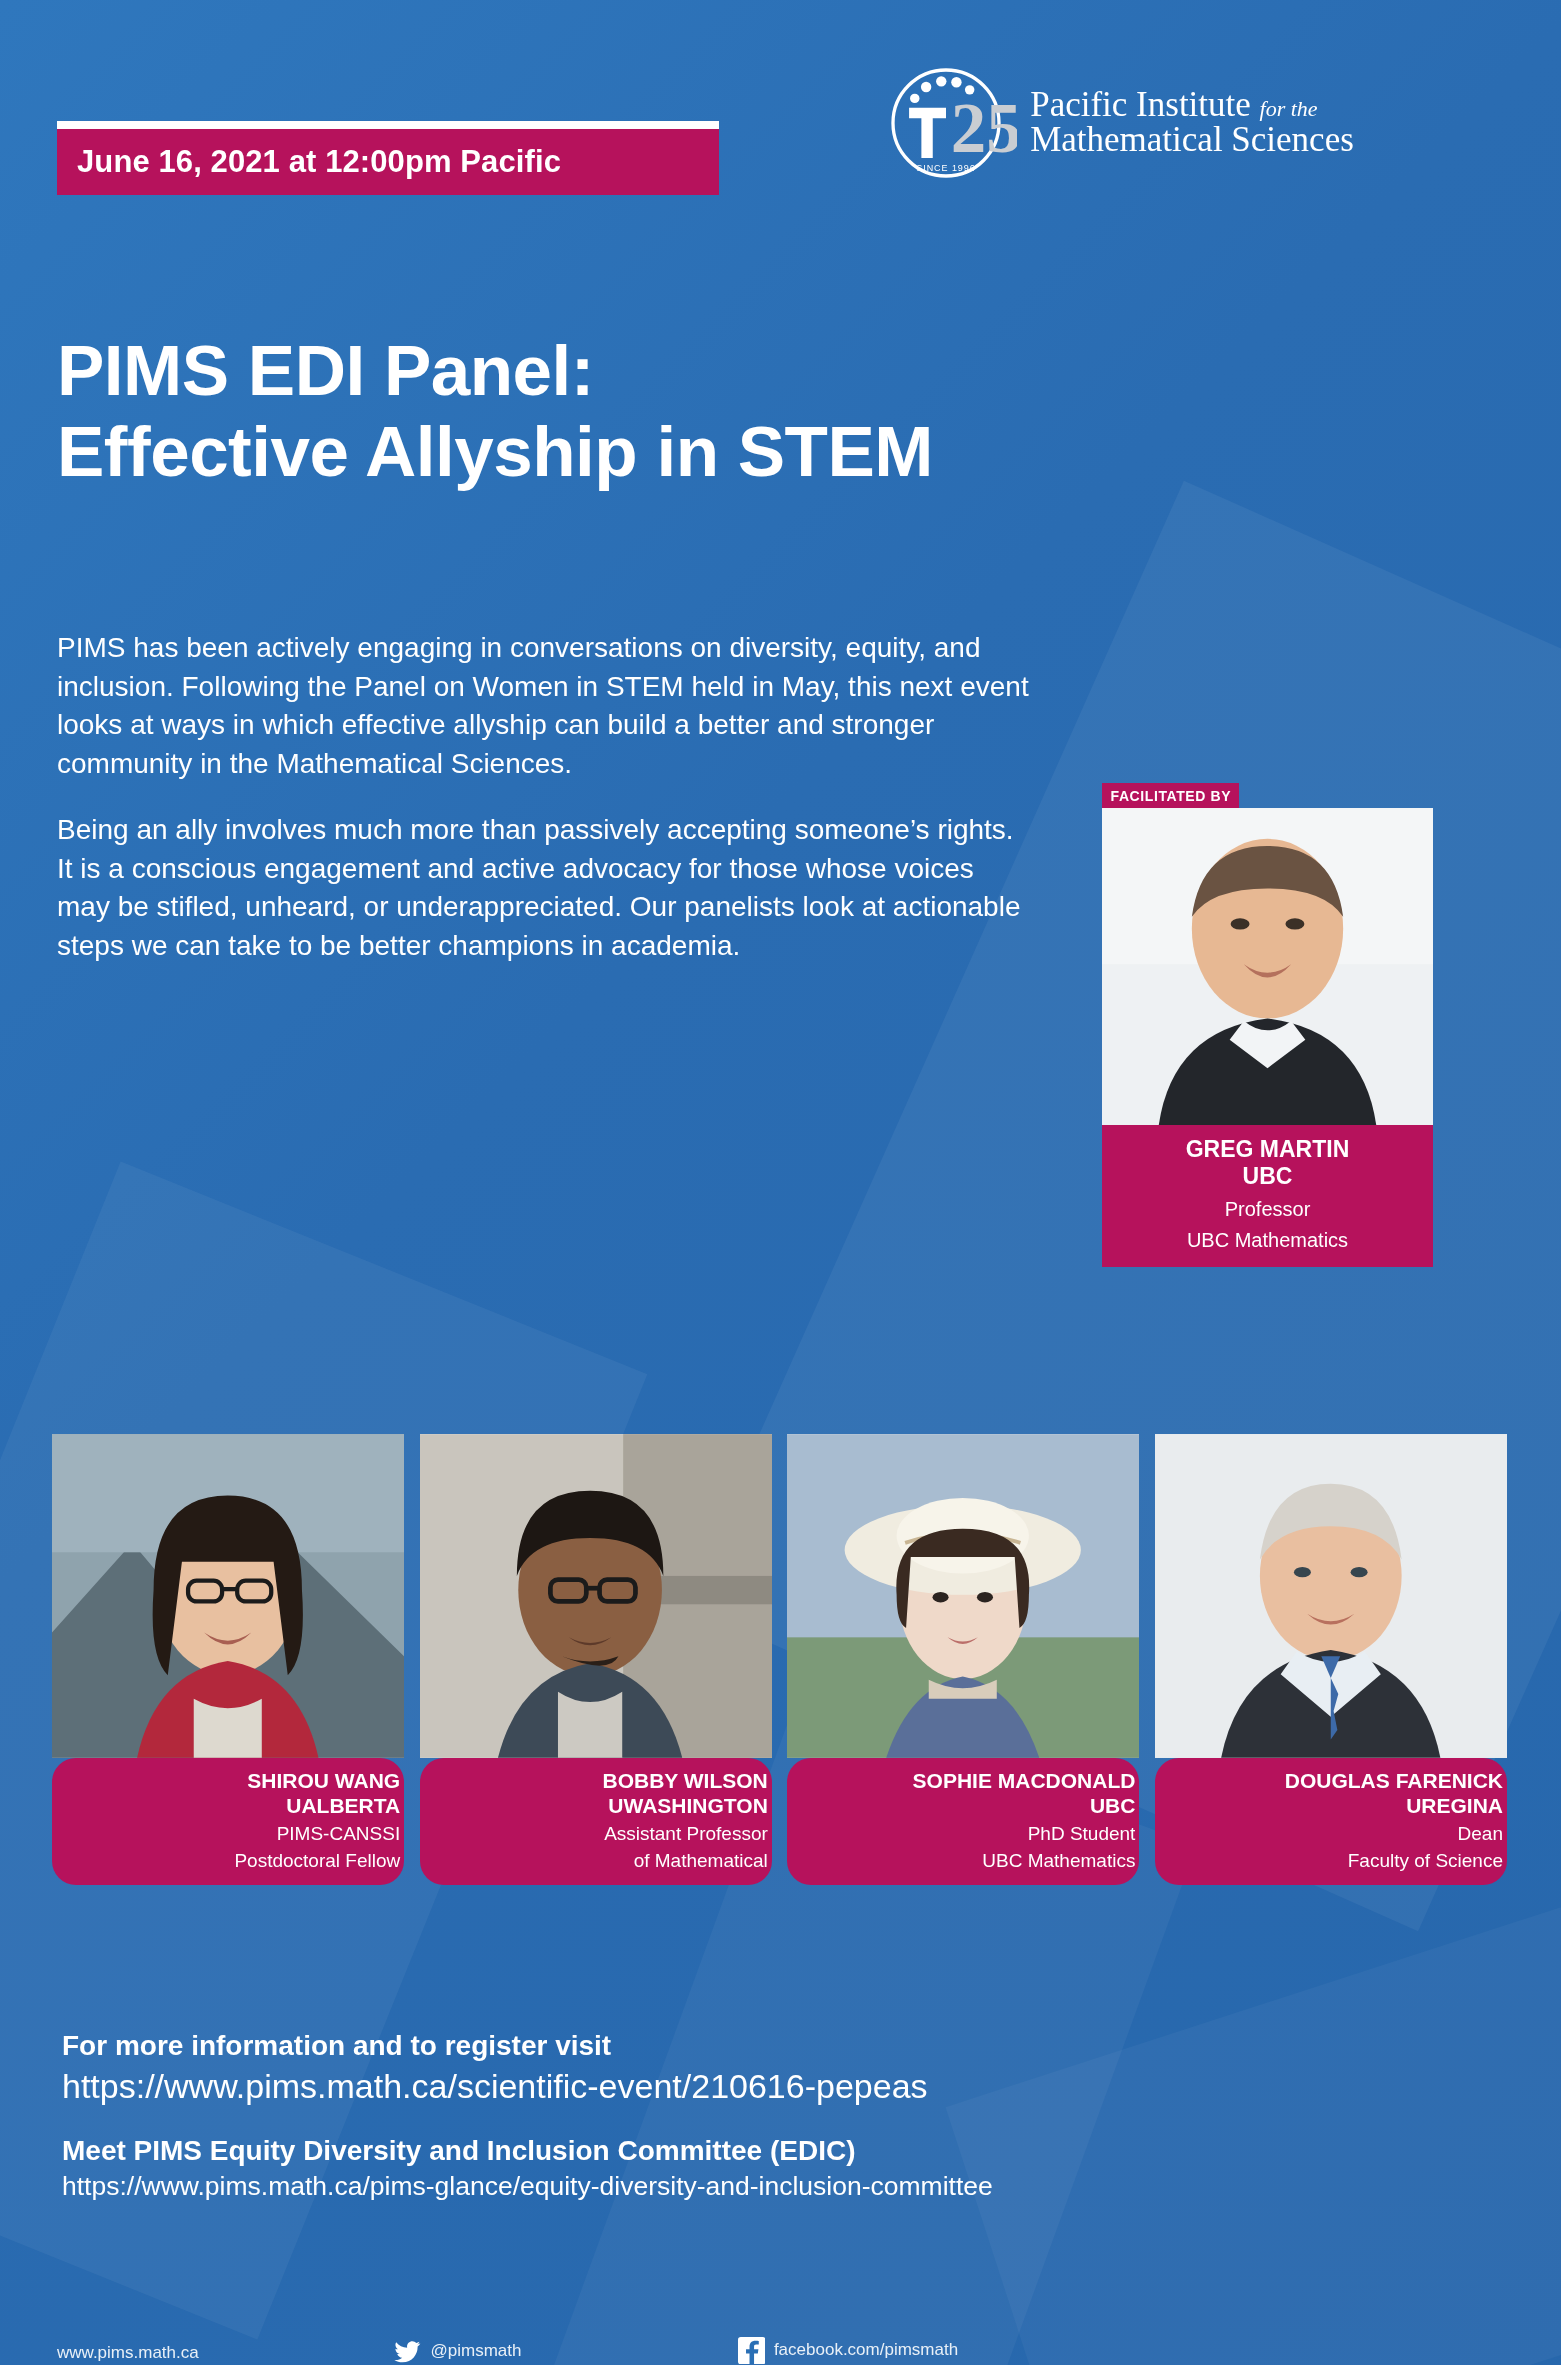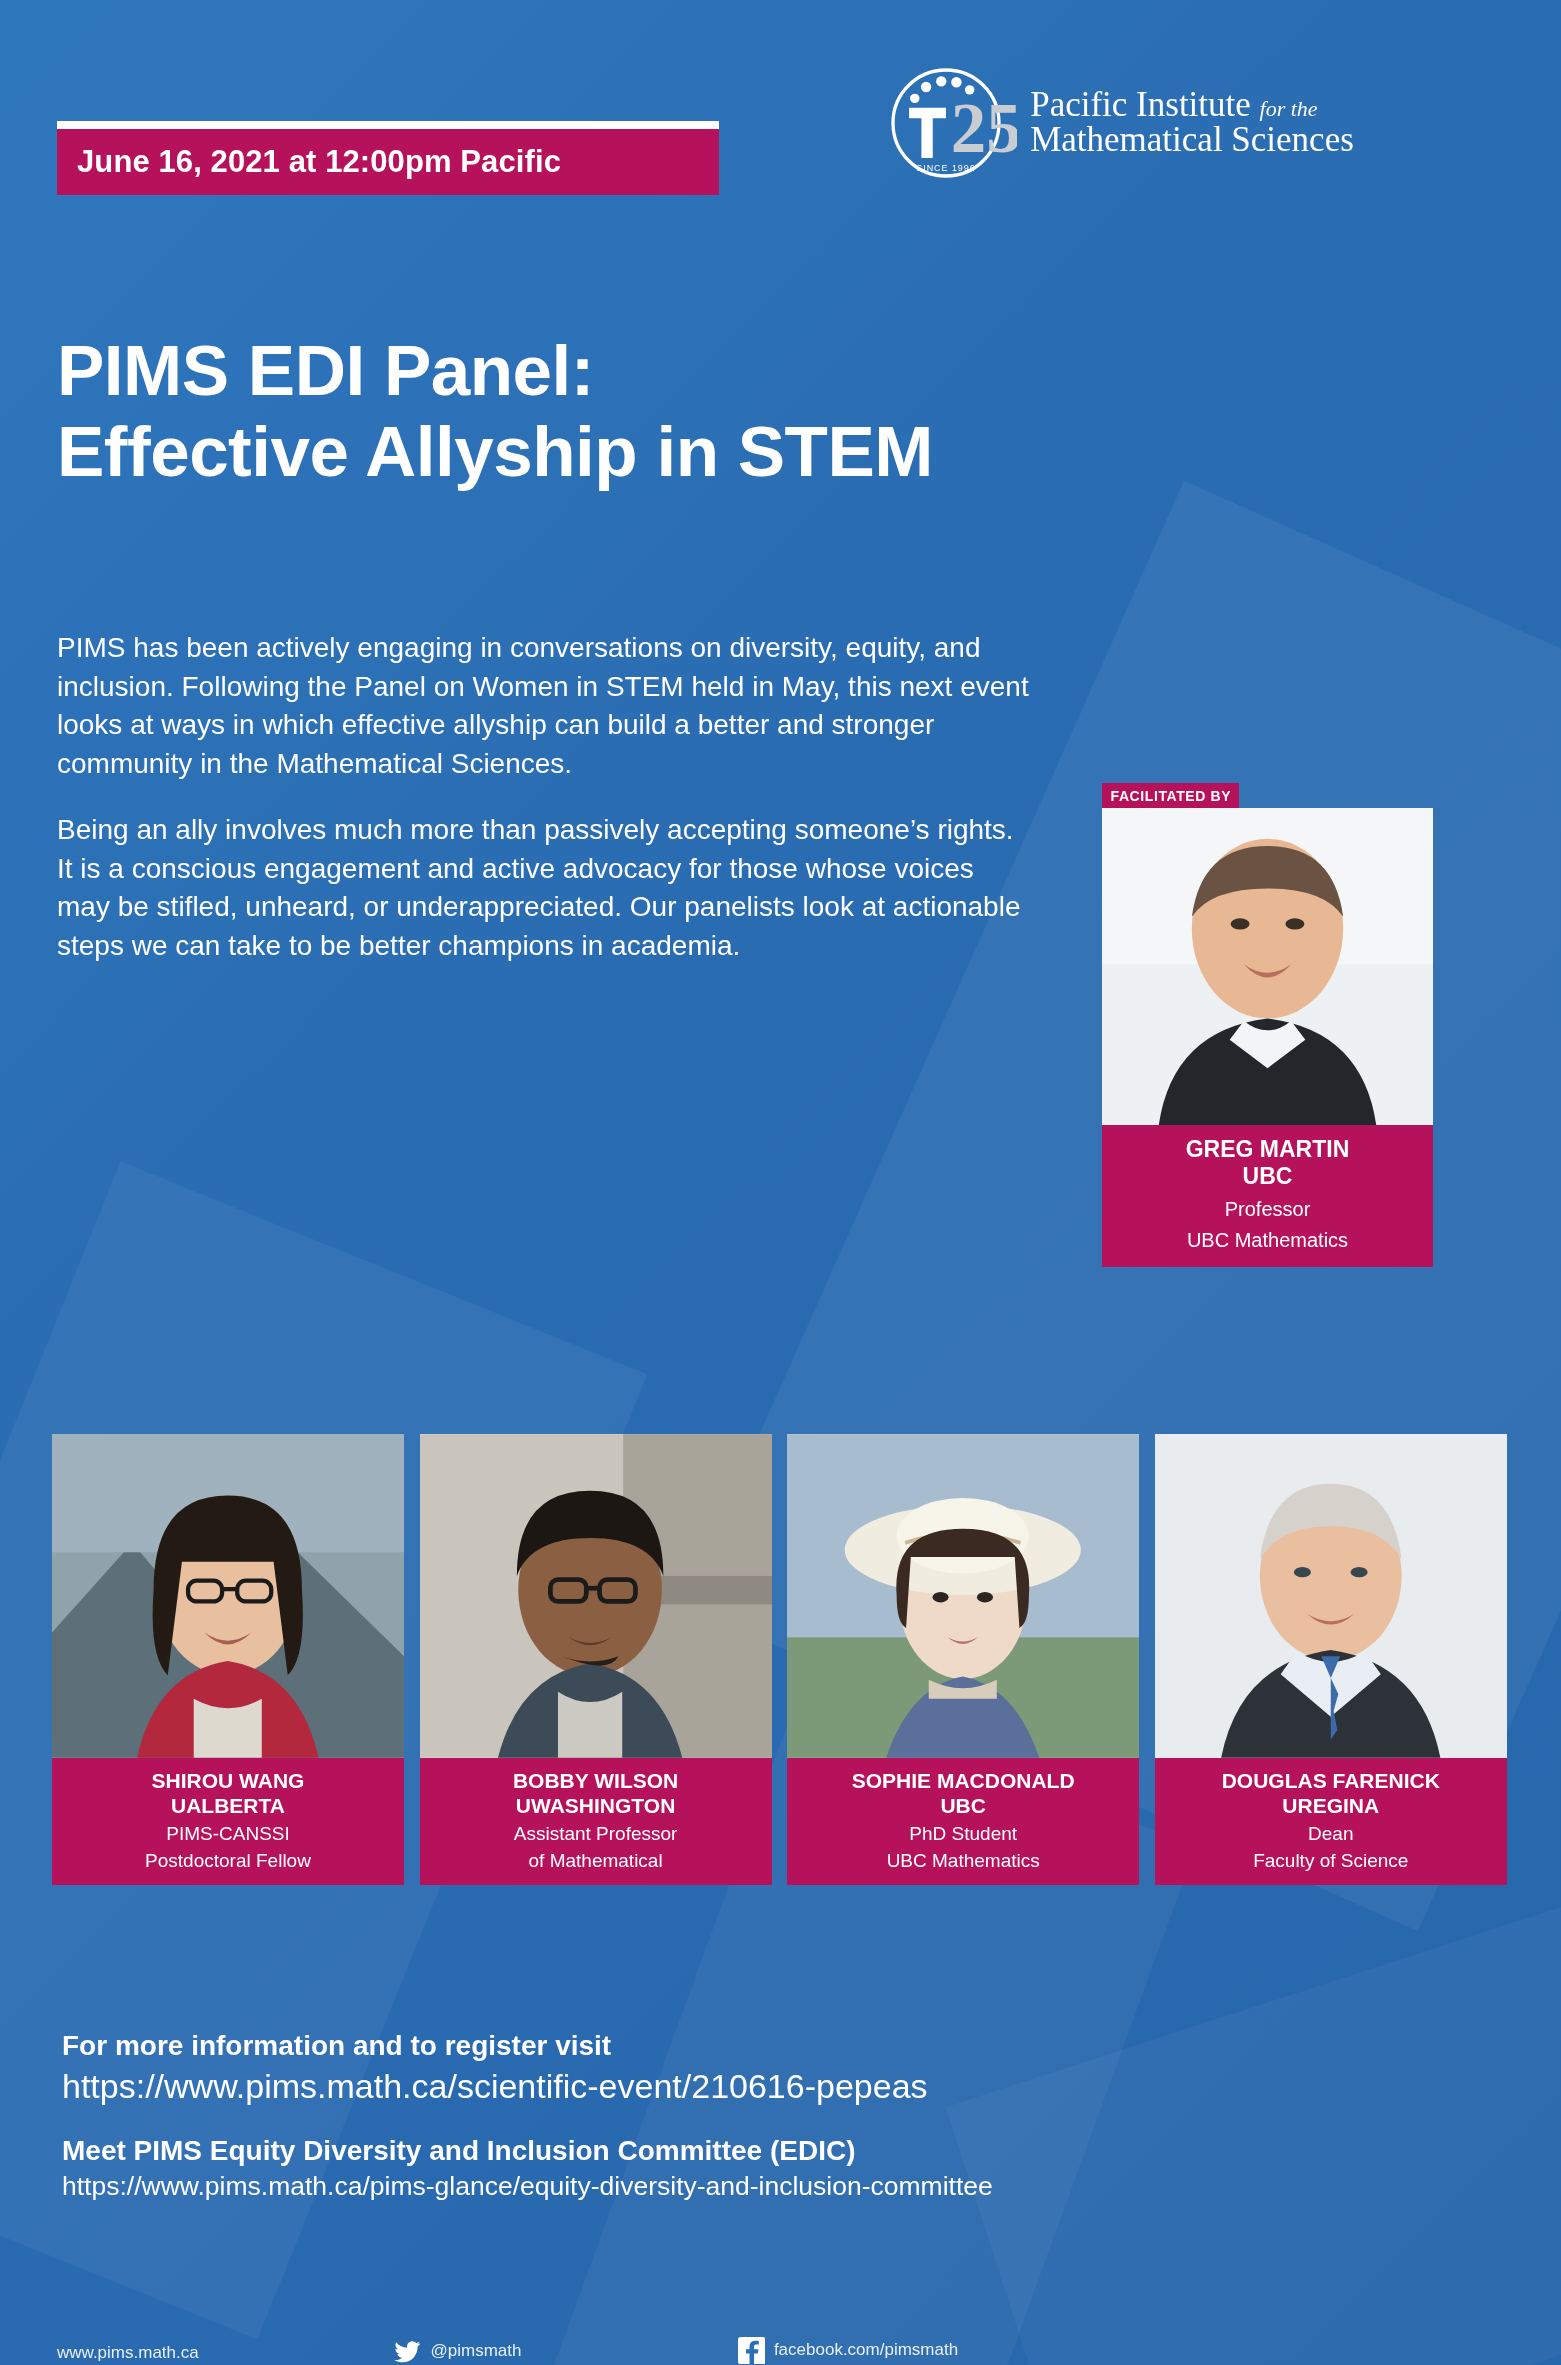--- a/index.html
+++ b/index.html
@@ -63,21 +63,21 @@
   }
   .facil-photo { width: 331px; height: 317px; overflow: hidden; background: #dfe6ea; }
   .facil-caption { background: #b6125c; color: #ffffff; text-align: center; padding: 10.4px 4.7px 14px 4.7px; }
   .cap-name { font-size: 23px; font-weight: bold; line-height: 1.2; }
   .cap-sub { font-size: 20px; line-height: 1.25; margin-top: 6px; }
 
   
   .panel-row { position: absolute; top: 1434px; left: 52px; width: 1467px; display: flex; gap: 15.6px; }
   .panelist { width: 352px; }
   .p-photo { width: 352px; height: 324px; overflow: hidden; background: #dfe6ea; }
-  .p-caption { background: #b6125c; color: #ffffff; text-align: center; padding: 9.5px 3.8px 12.3px 3.8px; }
+  .p-caption { background: #b6125c; color: #ffffff; text-align: right; padding: 9.5px 3.8px 12.3px 3.8px; border-radius: 24px; }
   .p-name { font-size: 21px; font-weight: bold; line-height: 1.2; }
   .p-sub { font-size: 19px; line-height: 1.25; margin-top: 3.8px; }
 
   
   .info { position: absolute; top: 2030px; left: 62px; width: 1419px; color: #ffffff; }
   .info-head { font-size: 28px; font-weight: bold; margin-bottom: 4.7px; }
   .info-url { font-size: 34px; margin-bottom: 29px; }
   .info-url2 { font-size: 26.5px; }
 
   

